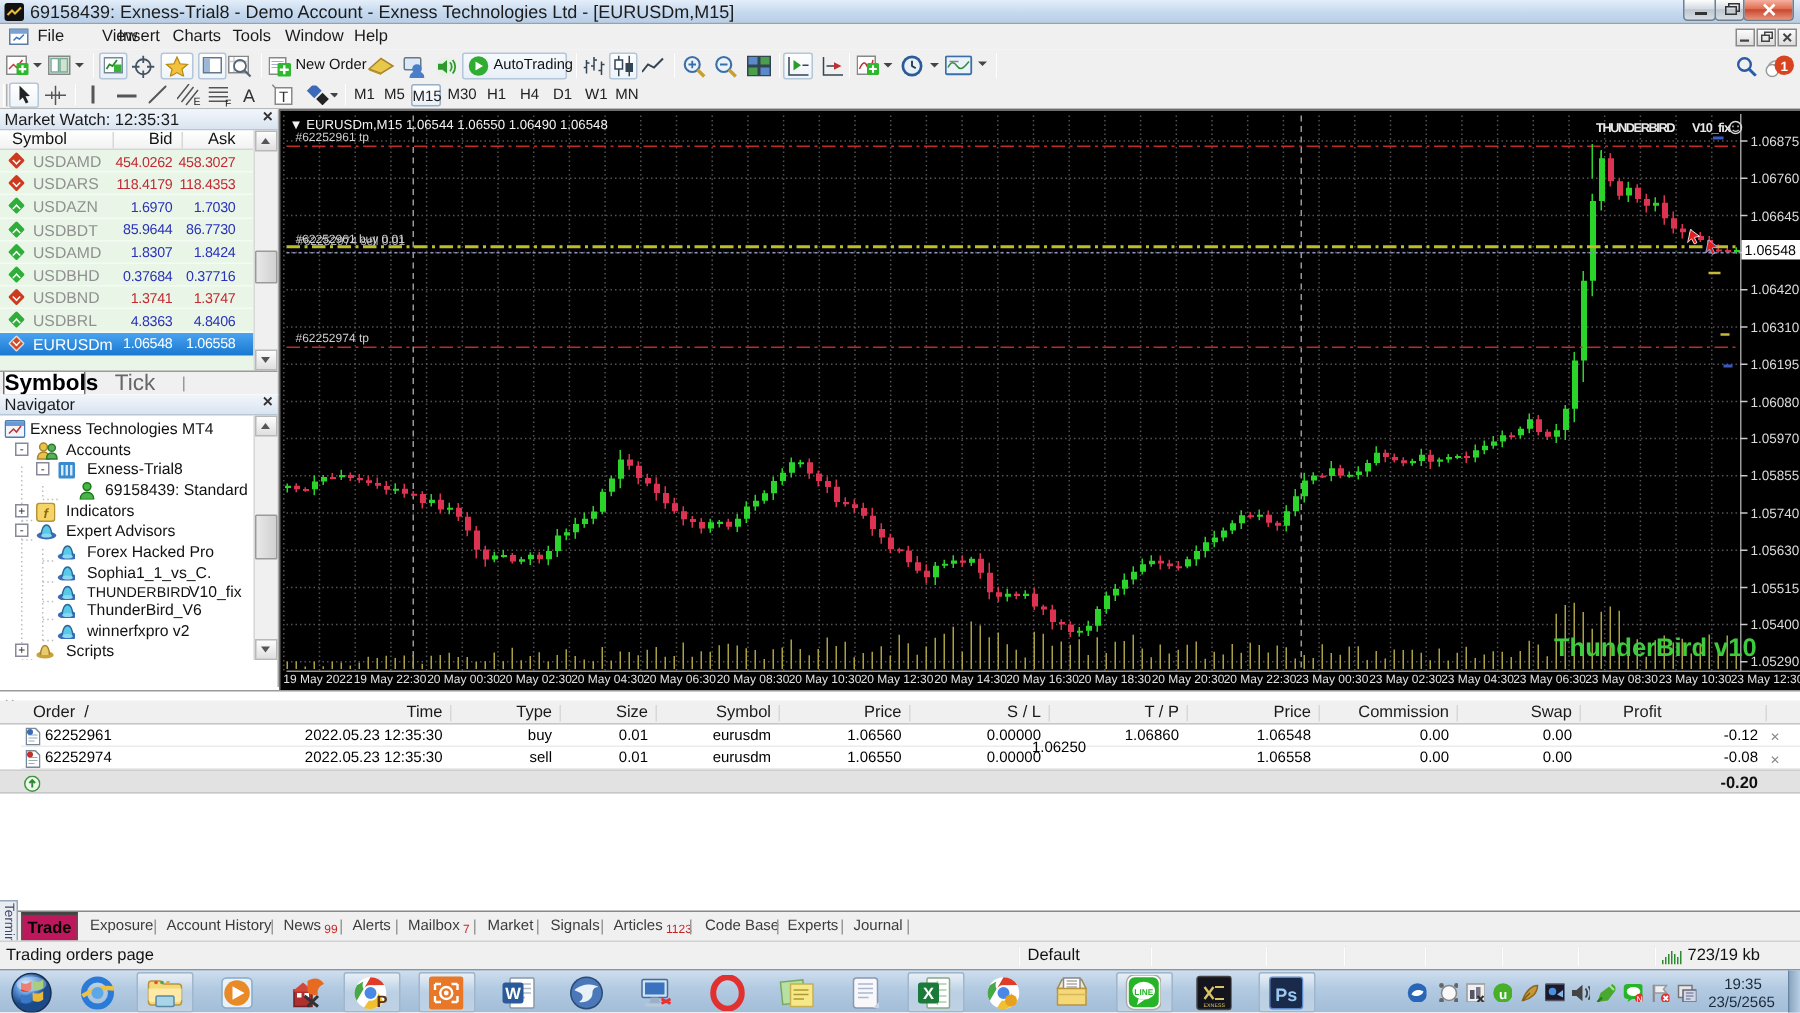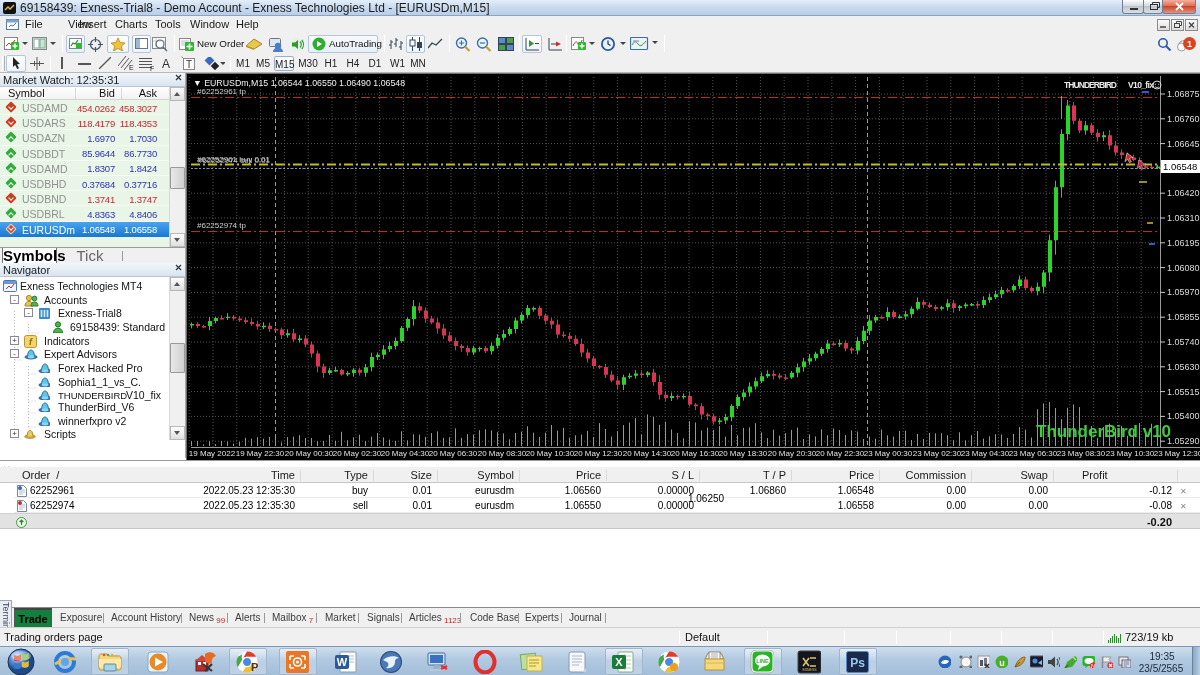--- a/index.html
+++ b/index.html
@@ -56,21 +56,21 @@
 #thead{position:absolute;left:0;top:6px;width:1200px;height:16px;background:#f0f0f0;border-bottom:1px solid #c6c6c6}
 .hcell{position:absolute;top:2px;font-size:11px;color:#1a1a1a}
 .tcell{position:absolute;top:2.5px;font-size:10px;color:#000}
 .trowline{position:absolute;left:14px;width:1186px;height:15px;border-bottom:1px solid #ececec}
 #balrow{position:absolute;left:0px;top:52px;width:1200px;height:16px;background:#e2e2e2;border-bottom:1px solid #c6c6c6;border-top:1px solid #d0d0d0}
 
 #btabs{left:0;top:607px;width:1200px;height:20px;background:#f0f0f0;border-top:1px solid #8a8a8a}
 .btab{position:absolute;top:4px;font-size:10px;color:#3c3c3c;white-space:nowrap}
 .bsep{position:absolute;top:5px;width:1px;height:10px;background:#999}
 .bnum{font-size:8px;color:#cc2222;position:relative;top:2px}
-#trade{position:absolute;left:14px;top:0px;width:38px;height:20px;background:#15803d;border:1px solid #555;border-top:2px solid #444;font-weight:bold;color:#000;text-align:center;line-height:18px;font-size:11px}
+#trade{position:absolute;left:14px;top:0px;width:38px;height:20px;background:#be185d;border:1px solid #555;border-top:2px solid #444;font-weight:bold;color:#000;text-align:center;line-height:18px;font-size:11px}
 
 #status{left:0;top:627px;width:1200px;height:19px;background:#f0f0f0;border-top:1px solid #d0d0d0}
 .ssep{position:absolute;top:3px;width:1px;height:13px;background:#c0c0c0;border-right:1px solid #fff}
 
 #taskbar{left:0;top:646px;width:1200px;height:29px;background:linear-gradient(#cfdeee,#b3cbe2 40%,#a3bdd8);border-top:1px solid #7e97b2}
 .tbslot{position:absolute;top:1px;width:38px;height:27px;border:1px solid #9fb6cd;border-radius:2px;background:linear-gradient(rgba(255,255,255,.55),rgba(255,255,255,.15) 50%,rgba(255,255,255,.3))}
 .tico{position:absolute;top:3px;width:24px;height:24px}
 .trayico{position:absolute;top:8px;width:13px;height:13px}
 svg{display:block}
 </style></head><body>

